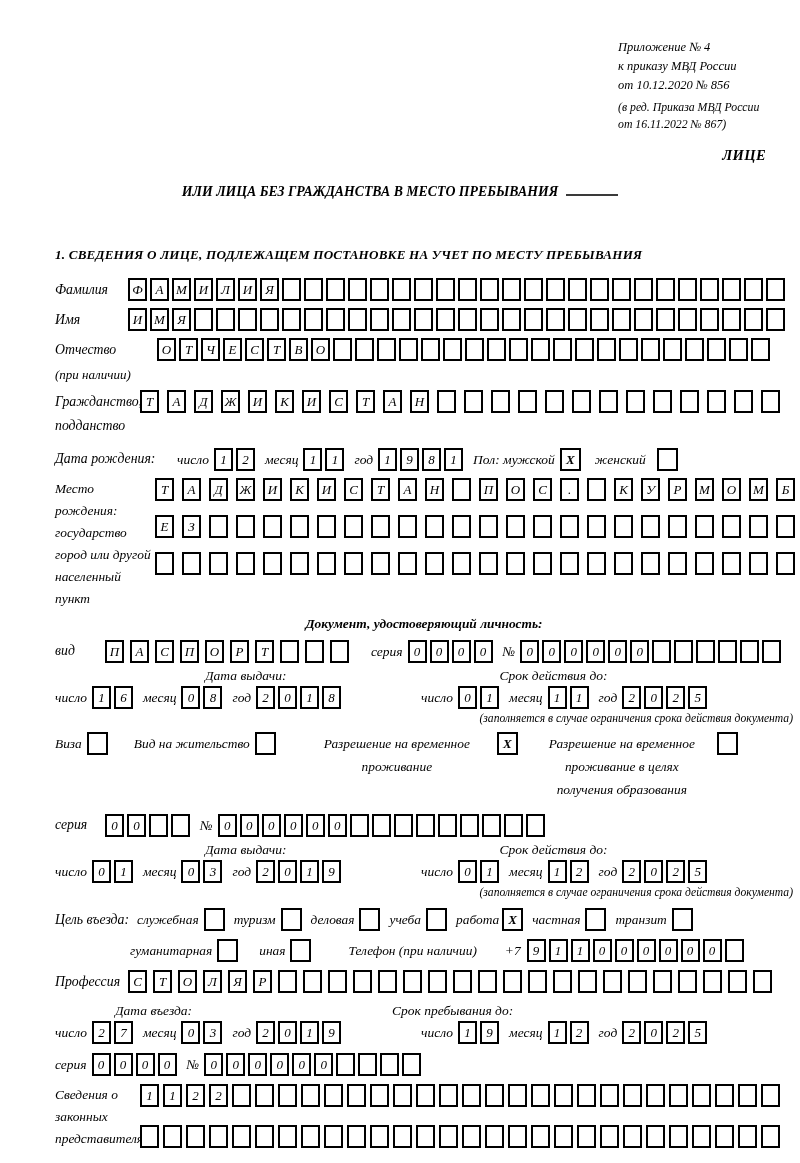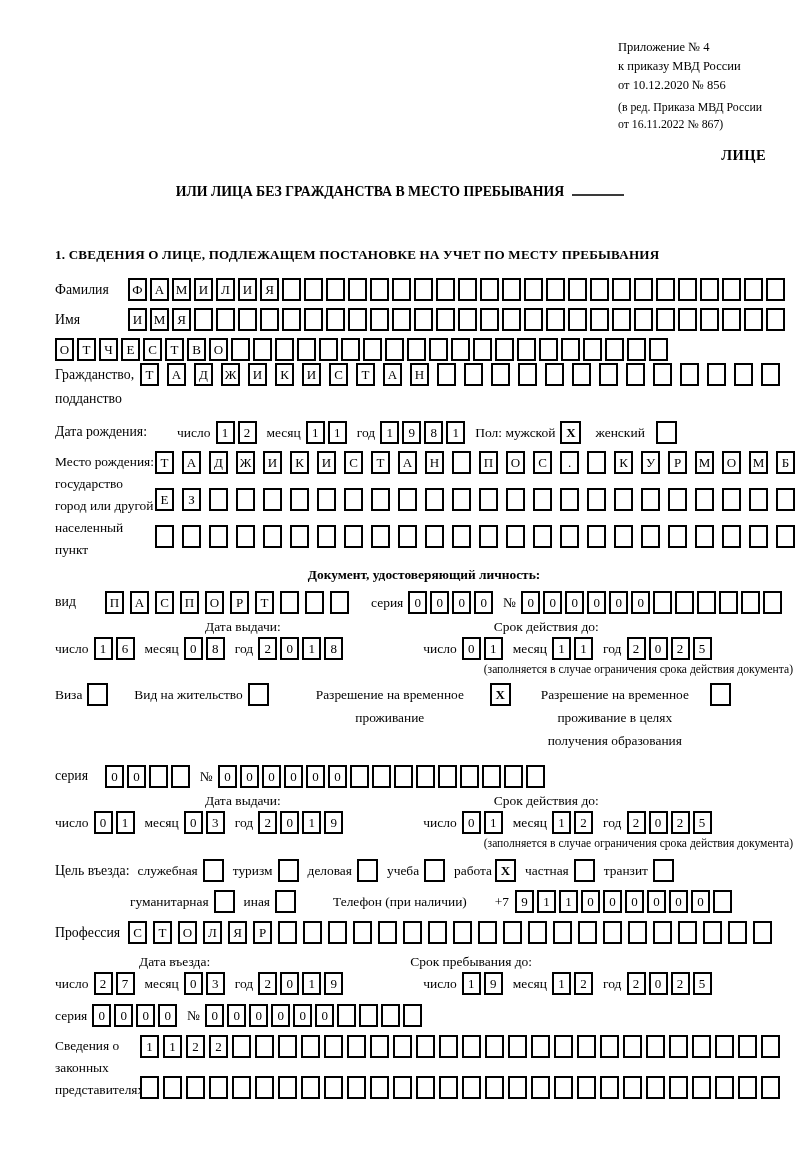--- a/index.html
+++ b/index.html
@@ -1,19 +1,19 @@
 <!DOCTYPE html>
 <html><head>
 <meta charset="utf-8">
 <style>
   html,body{margin:0;padding:0;background:#ffffff;}
   .page{
     width:800px;height:1163px;position:relative;background:#fff;
     font-family:"Liberation Serif","DejaVu Serif",serif;color:#000;
-    font-size:14px;overflow:hidden;
+    font-size:14px;overflow:hidden;font-style:italic;
   }
   
   .appendix{position:absolute;left:618px;top:38px;width:182px;font-size:12.5px;line-height:1.5;}
   .appendix .ed{margin-top:5px;font-size:11.8px;line-height:1.45;}
   .forma{position:absolute;top:147px;right:34px;font-weight:bold;font-size:14.5px;letter-spacing:.4px;}
   .title{position:absolute;top:180px;left:0;width:100%;text-align:center;font-weight:bold;font-size:13.8px;line-height:1.8;}
   .uline{display:inline-block;width:52px;border-bottom:2.5px solid #3a3a3a;height:.9em;margin-left:8px;}
   .sec1{position:absolute;top:247px;left:55px;font-weight:bold;font-size:13.1px;letter-spacing:.2px;}
   
   .form-body{position:absolute;top:278px;left:55px;width:738px;}
@@ -141,20 +141,24 @@
           <span class="cell"></span>
           <span class="cell"></span>
           <span class="cell"></span>
           <span class="cell"></span>
           <span class="cell"></span>
           <span class="cell"></span>
         </span>
     </div>
 
     <div class="frow" style="margin-bottom:2px;">
+      <span class="lbl w102">
+        <span>Отчество</span><br>
+        <span class="lbl2">(при наличии)</span>
+      </span>
       <span class="cells">
           <span class="cell">О</span>
           <span class="cell">Т</span>
           <span class="cell">Ч</span>
           <span class="cell">Е</span>
           <span class="cell">С</span>
           <span class="cell">Т</span>
           <span class="cell">В</span>
           <span class="cell">О</span>
           <span class="cell"></span>
@@ -544,21 +548,21 @@
           <span>транзит</span>
           <span class="cb"></span>
         </span>
     </div>
 
     <div class="purrow" style="margin-left:75px;">
       <span class="opt">
           <span>гуманитарная</span>
           <span class="cb"></span>
         </span>
-      <span class="opt" style="">
+      <span class="opt" style="margin-left:12px;">
           <span>иная</span>
           <span class="cb"></span>
         </span>
       <span style="margin-left:28px;">Телефон (при наличии)</span>
       <span style="margin-left:28px;margin-right:6px;">+7</span>
       <span class="cells">
           <span class="cell">9</span>
           <span class="cell">1</span>
           <span class="cell">1</span>
           <span class="cell">0</span>
@@ -597,21 +601,21 @@
           <span class="cell"></span>
           <span class="cell"></span>
           <span class="cell"></span>
           <span class="cell"></span>
           <span class="cell"></span>
           <span class="cell"></span>
         </span>
     </div>
 
     <div class="dheads">
-      <span style="margin-left:84px;">Дата въезда:</span>
+      <span style="margin-left:60px;">Дата въезда:</span>
       <span style="margin-left:200px;">Срок пребывания до:</span>
     </div>
     <div class="dates" style="margin-bottom:9px;">
       <span class="dgrp">
         <span class="word first">число</span>
         <span class="cells">
             <span class="cell">2</span>
             <span class="cell">7</span>
           </span>
         <span class="word">месяц</span>

